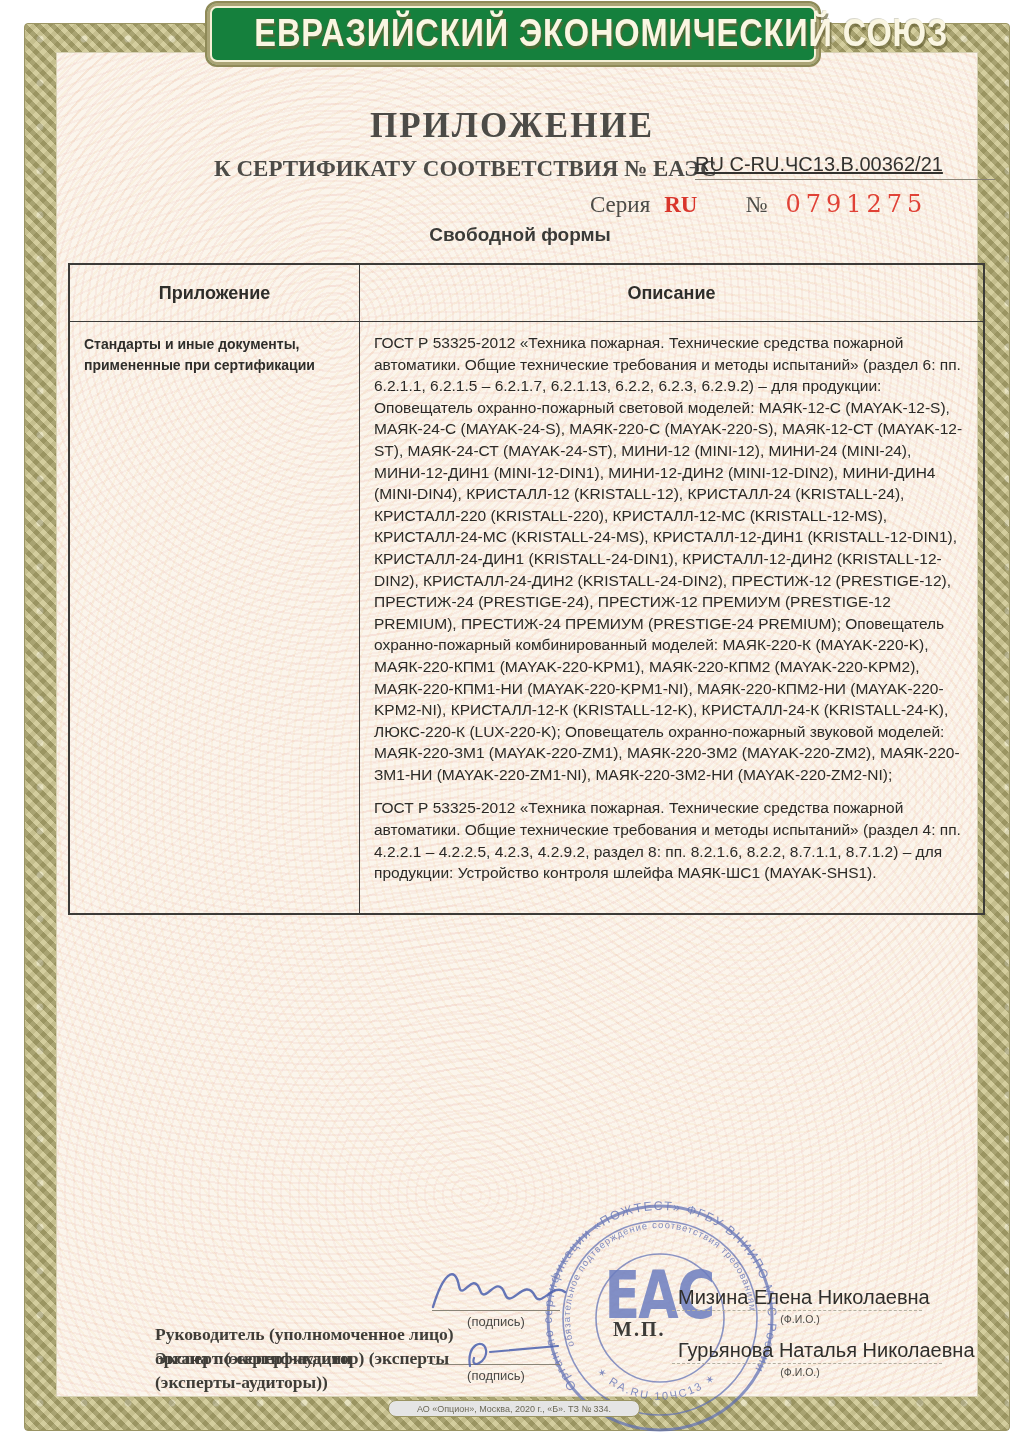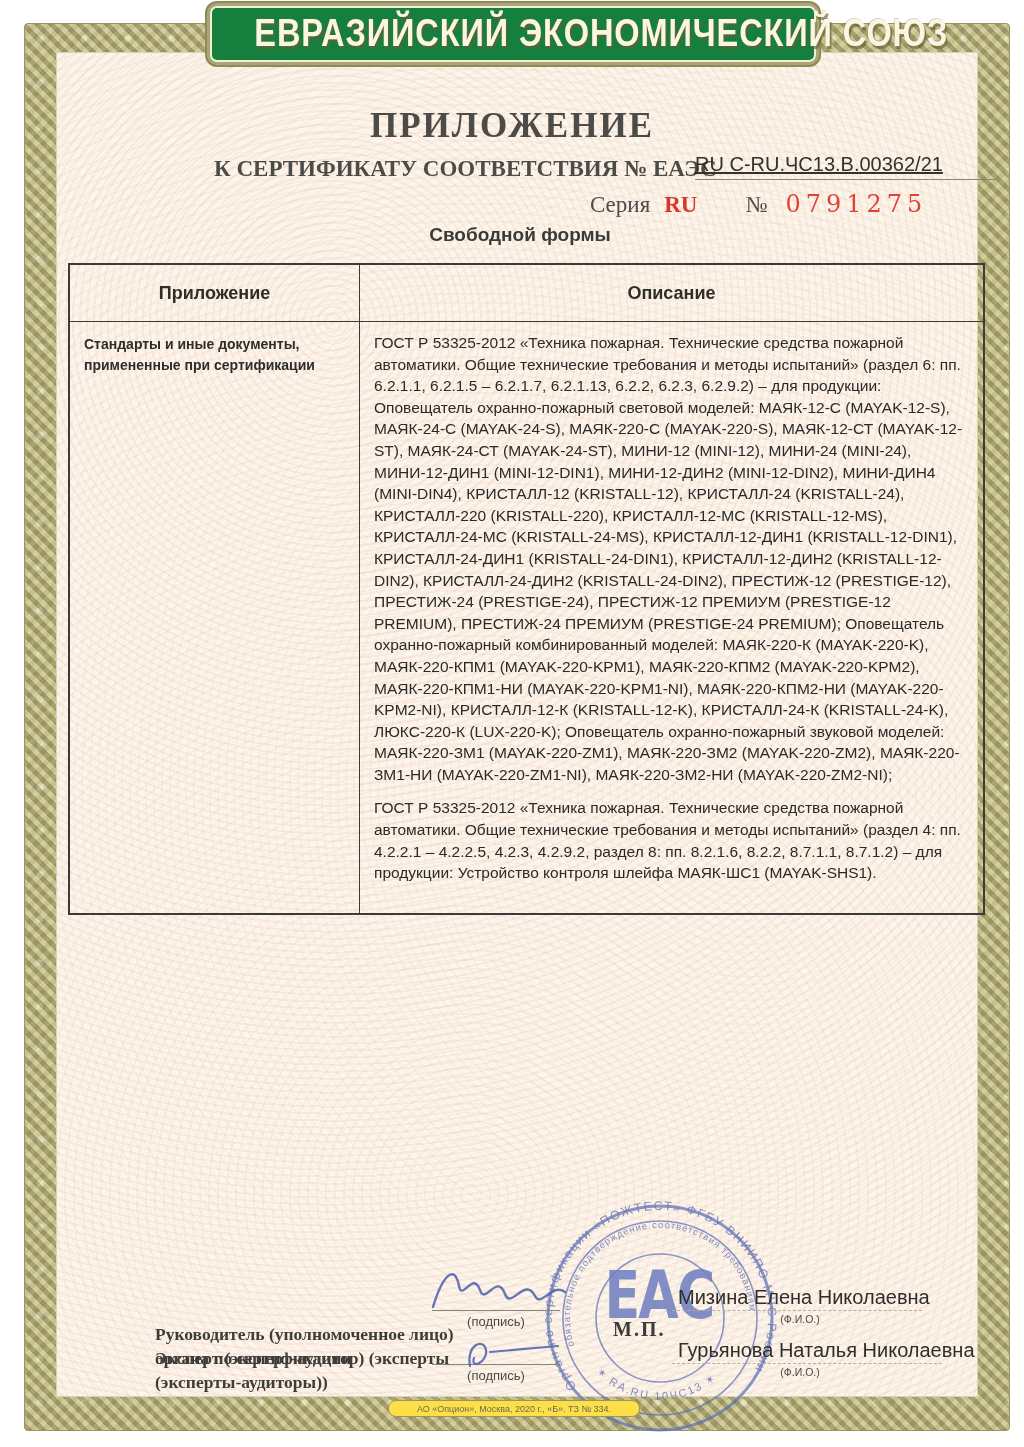--- a/index.html
+++ b/index.html
@@ -90,21 +90,21 @@
   .mp{position:absolute;left:613px;top:34px;font-family:"Liberation Serif",serif;
     font-weight:bold;font-size:20px;letter-spacing:2px;color:#3c3b38;}
 
   .stamp-svg{position:absolute;left:540px;top:1198px;opacity:.9;}
   .eac-logo{position:absolute;left:600px;top:1262px;width:90px;text-align:center;
     font-family:"DejaVu Sans",sans-serif;font-weight:bold;font-size:58px;color:#6d7ec0;
     transform:scale(.9,1.12);letter-spacing:-2px;opacity:.85;}
 
   
   .print-pill{position:absolute;left:388px;top:1400px;width:250px;height:15px;
-    background:#fde047;border:1px solid #9a9463;border-radius:8px;
+    background:#e5e5e5;border:1px solid #9a9463;border-radius:8px;
     display:flex;align-items:center;justify-content:center;}
   .print-text{font-size:9px;color:#6b6858;white-space:nowrap;}
 </style>
 </head>
 <body>
 
 <div class="frame"></div>
 <div class="paper"></div>
 
 <div class="banner">

